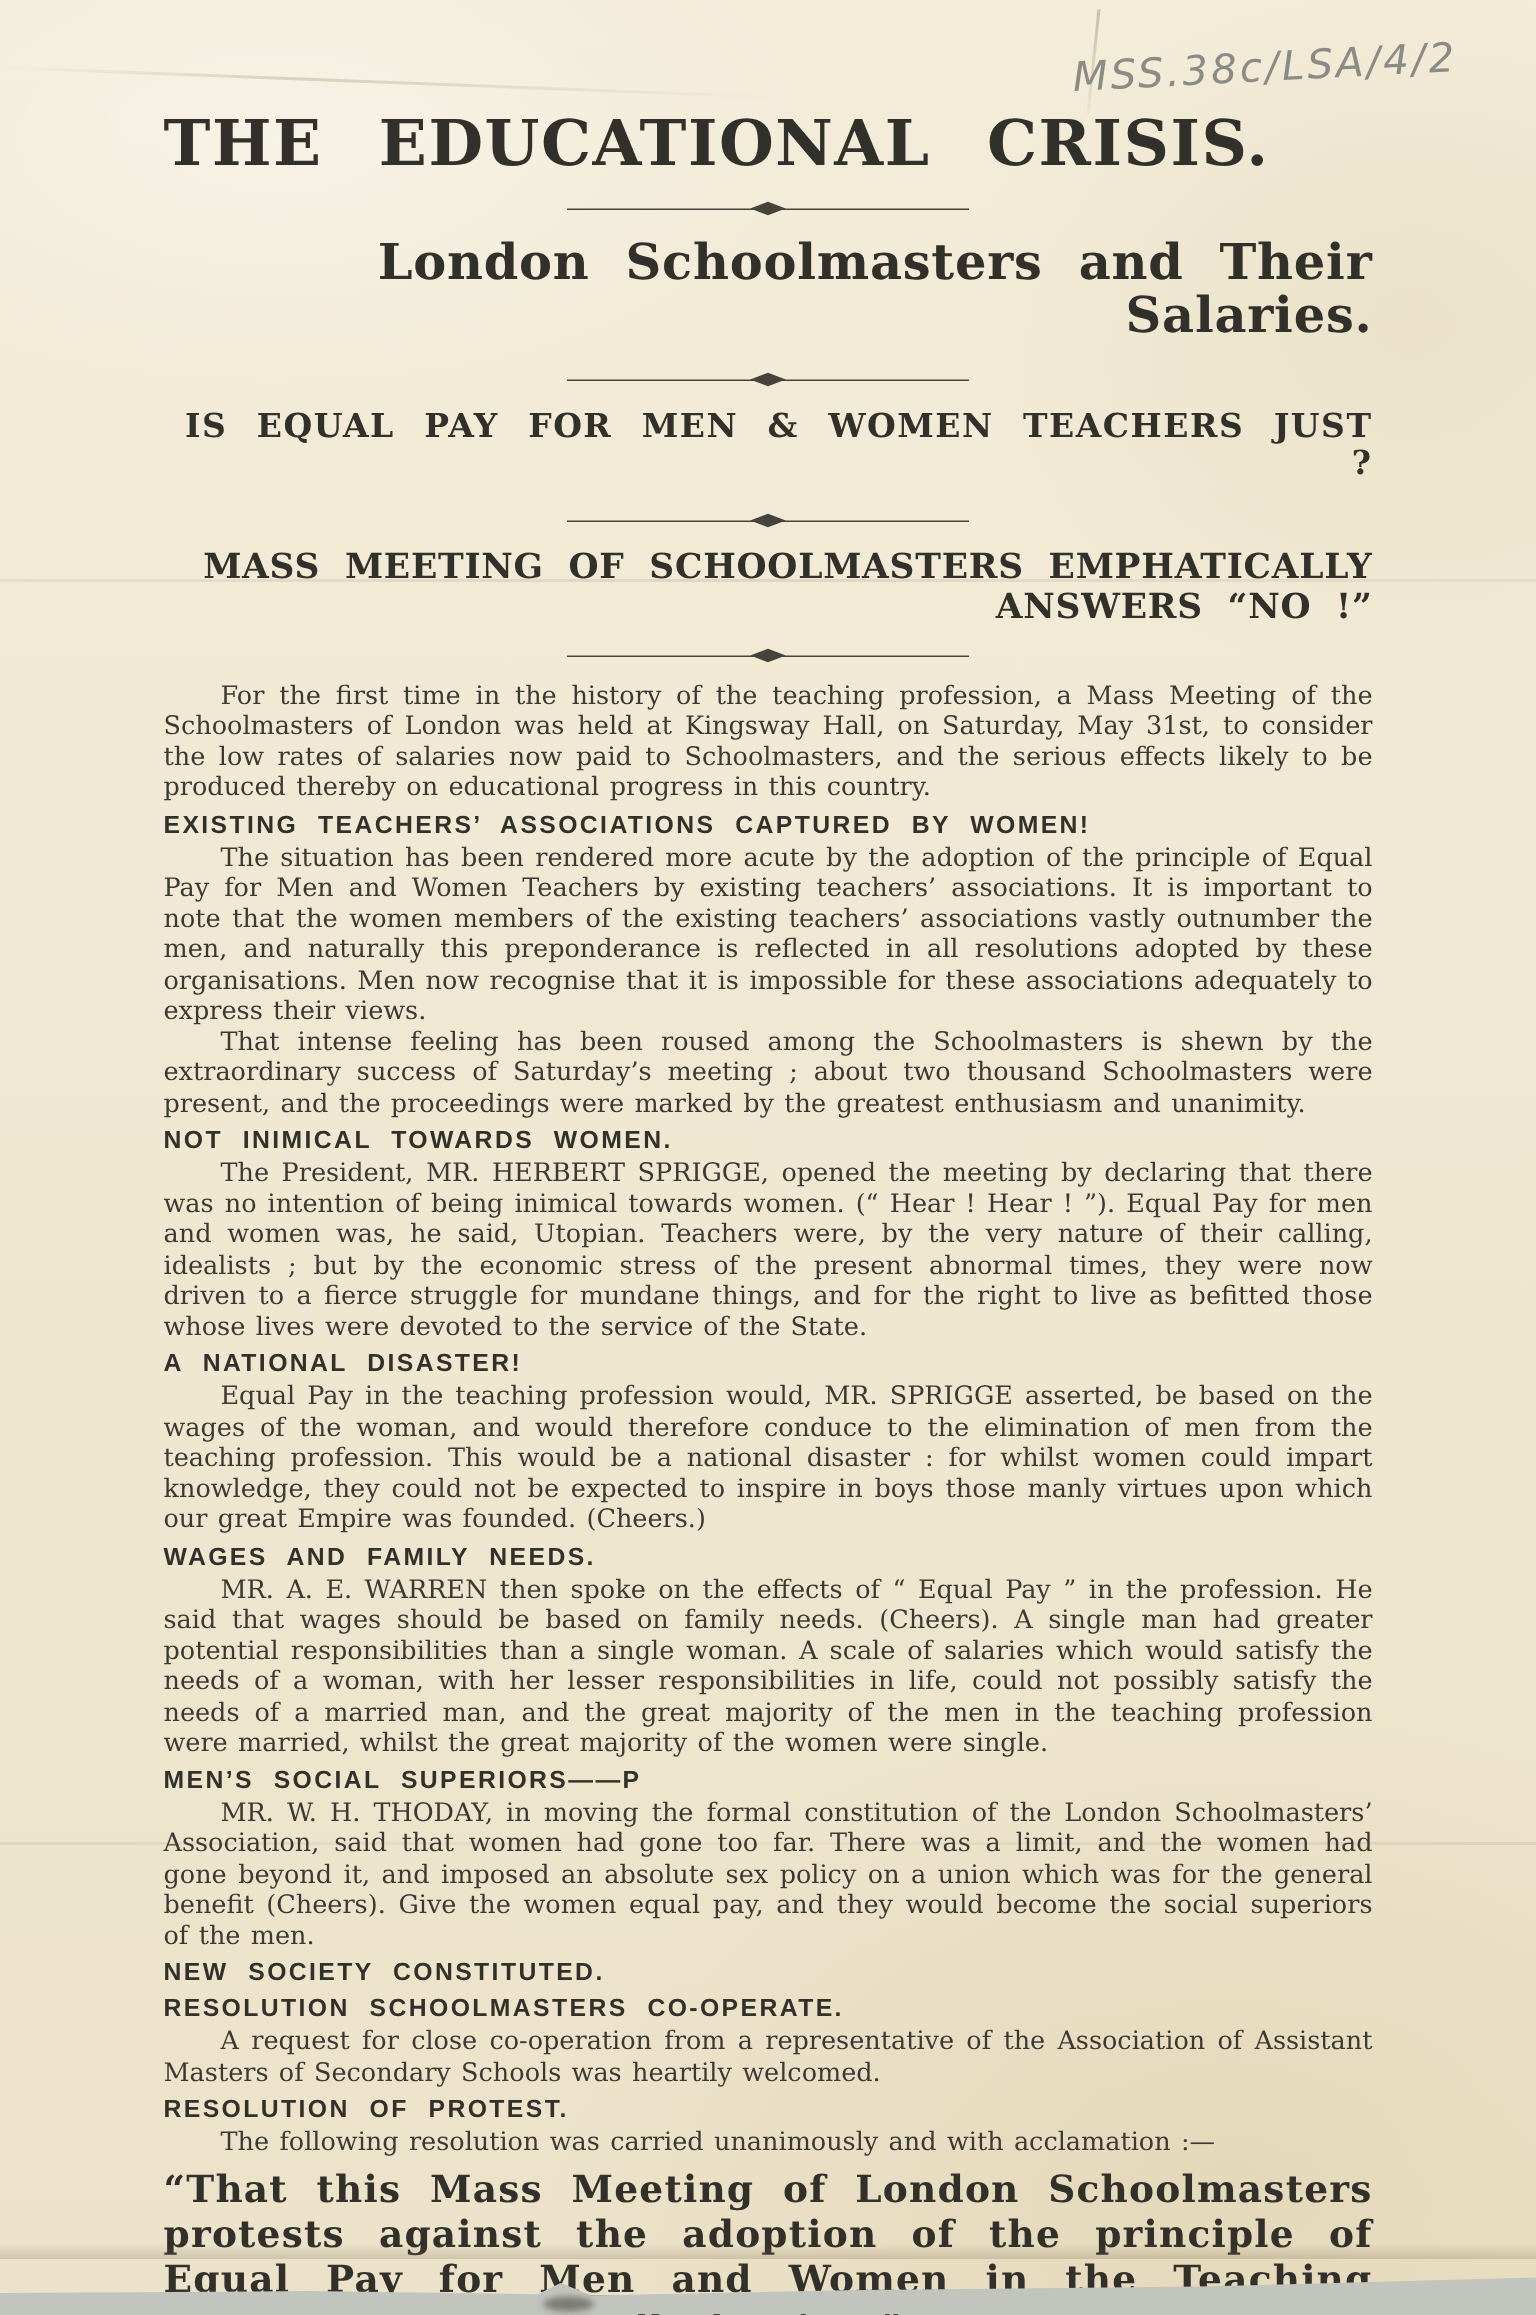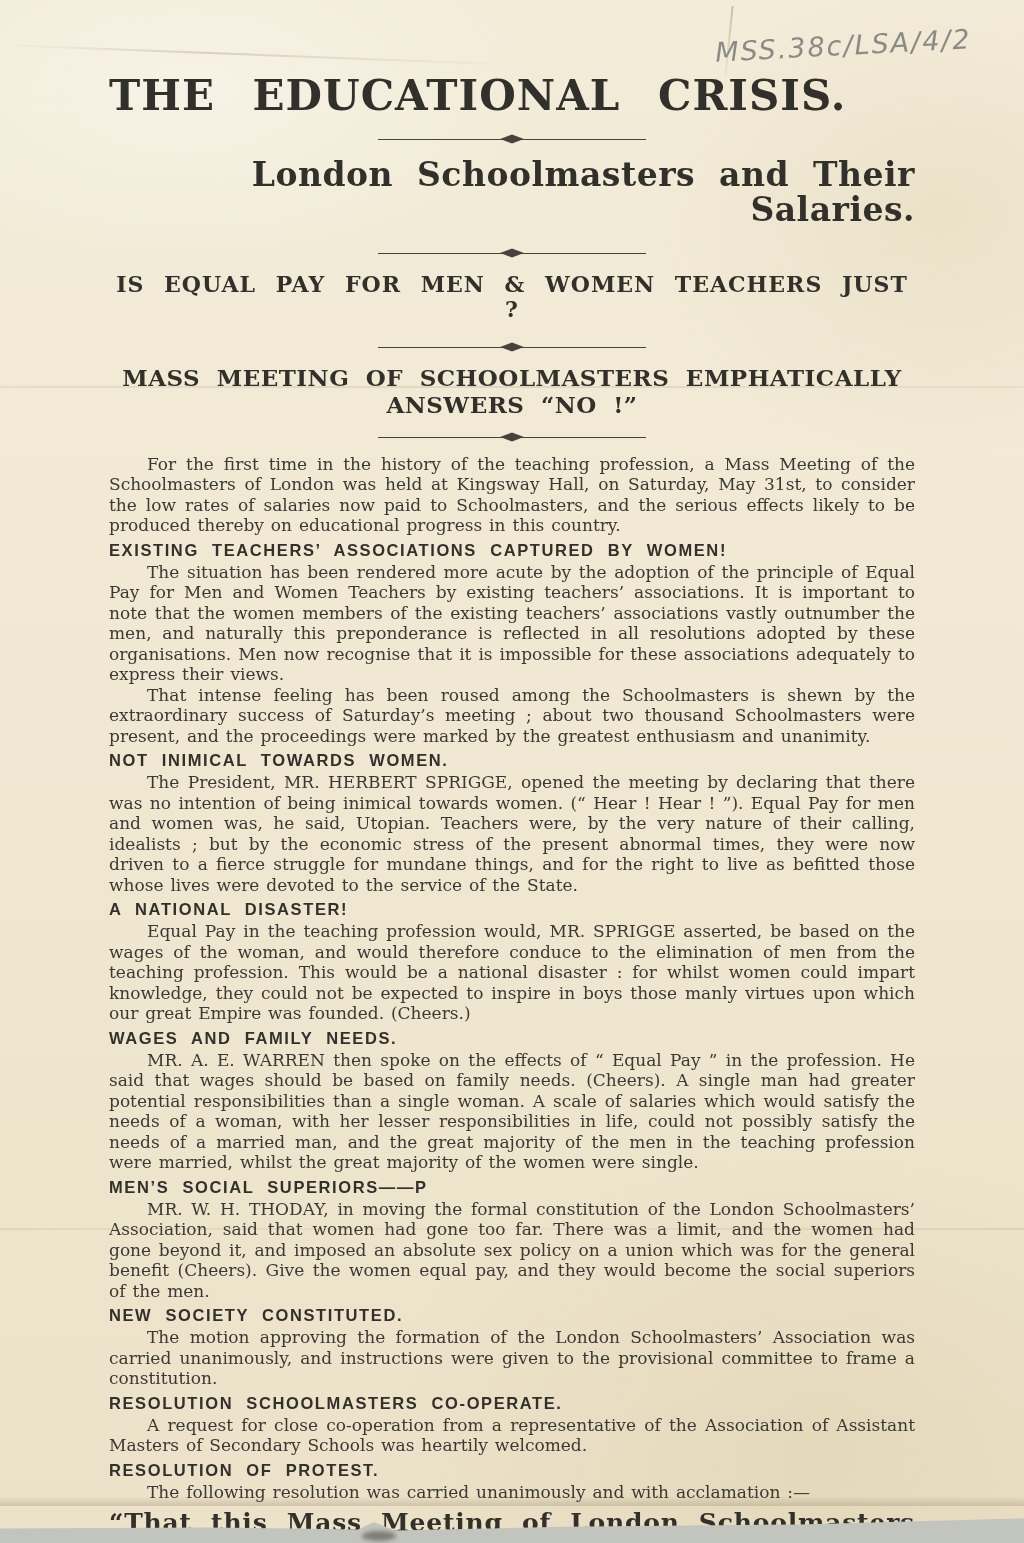--- a/index.html
+++ b/index.html
@@ -102,27 +102,27 @@
   .subtitle {
     margin: 18px 0 0;
     font: bold 33px/1.05 "DejaVu Serif", serif;
     word-spacing: 12px; letter-spacing: 0.5px;
     text-align: right; color: var(--ink-strong);
   }
   .question {
     margin: 18px 0 0;
     font: bold 22px/1.1 "DejaVu Serif", serif;
     word-spacing: 11px; letter-spacing: 1px;
-    text-align: center; color: var(--ink-strong);
+    text-align: right; color: var(--ink-strong);
   }
   .answer {
     margin: 16px 0 16px;
     font: bold 23px/1.2 "DejaVu Serif", serif;
     word-spacing: 8px; letter-spacing: 0.5px;
-    text-align: center; color: var(--ink-strong);
+    text-align: right; color: var(--ink-strong);
   }
   .para {
     margin: 0;
     font: 17px/20.5px "DejaVu Serif", serif;
     text-align: justify;
     text-indent: 38px;
     word-spacing: 1.5px;
     color: var(--ink);
   }
   .intro { margin-top: 16px; }
@@ -193,21 +193,20 @@
       <p class="para">MR. A. E. WARREN then spoke on the effects of “ Equal Pay ” in the profession.  He said that wages should be based on family needs.  (Cheers).  A single man had greater potential responsibilities than a single woman.  A scale of salaries which would satisfy the needs of a woman, with her lesser responsibilities in life, could not possibly satisfy the needs of a married man, and the great majority of the men in the teaching profession were married, whilst the great majority of the women were single.</p>
     </div>
 
     <div class="section">
       <h4 class="shead">MEN’S SOCIAL SUPERIORS——P</h4>
       <p class="para">MR. W. H. THODAY, in moving the formal constitution of the London Schoolmasters’ Association, said that women had gone too far.  There was a limit, and the women had gone beyond it, and imposed an absolute sex policy on a union which was for the general benefit (Cheers). Give the women equal pay, and they would become the social superiors of the men.</p>
     </div>
 
     <div class="section">
       <h4 class="shead">NEW SOCIETY CONSTITUTED.</h4>
-      <p class="para">The motion approving the formation of the London Schoolmasters’ Association was carried unanimously, and instructions were given to the provisional committee to frame a constitution.</p>
     </div>
 
     <div class="section">
       <h4 class="shead">RESOLUTION SCHOOLMASTERS CO-OPERATE.</h4>
       <p class="para">A request for close co-operation from a representative of the Association of Assistant Masters of Secondary Schools was heartily welcomed.</p>
     </div>
 
     <div class="section">
       <h4 class="shead">RESOLUTION OF PROTEST.</h4>
       <p class="para">The following resolution was carried unanimously and with acclamation :—</p>

